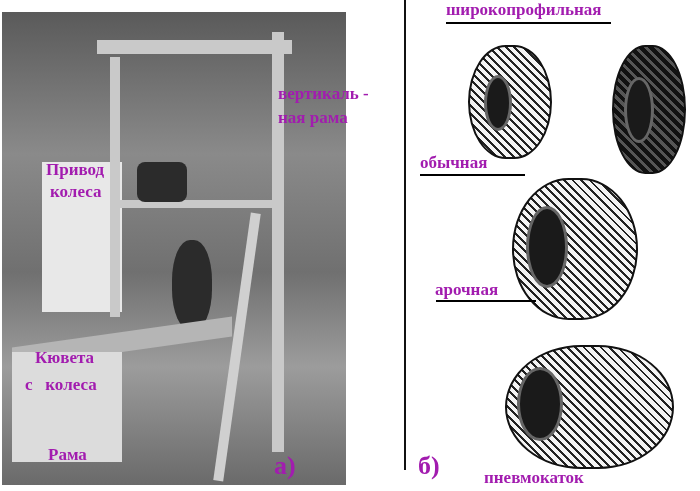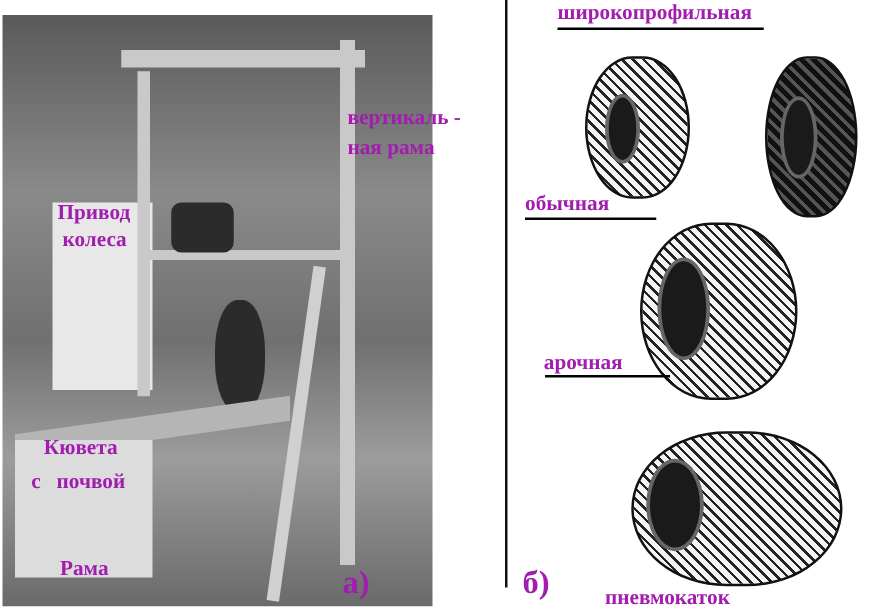--- a/index.html
+++ b/index.html
@@ -28,21 +28,21 @@
   <div class="beam" style="left:10px;top:320px;width:220px;height:20px;background:#b5b5b5;transform:skewY(-8deg);"></div>
   <div class="beam" style="left:10px;top:340px;width:110px;height:110px;background:#dcdcdc;"></div>
   <div class="beam" style="left:230px;top:200px;width:10px;height:270px;transform:rotate(8deg);background:#d0d0d0;"></div>
 </div>
 
 <div class="label" style="left:278px;top:84px;">вертикаль -</div>
 <div class="label" style="left:278px;top:108px;">ная рама</div>
 <div class="label" style="left:46px;top:160px;">Привод</div>
 <div class="label" style="left:50px;top:182px;">колеса</div>
 <div class="label" style="left:35px;top:348px;">Кювета</div>
-<div class="label" style="left:25px;top:375px;white-space:pre;">с   почвой</div>
+<div class="label" style="left:25px;top:375px;white-space:pre;">с   колеса</div>
 <div class="label" style="left:48px;top:445px;">Рама</div>
 <div class="label" style="left:274px;top:452px;font-size:26px;line-height:28px;">а)</div>
 
 <div class="divider"></div>
 
 <div class="label" style="left:446px;top:0px;">широкопрофильная</div>
 <div class="leader" style="left:446px;top:22px;width:165px;"></div>
 <div class="tire" style="left:612px;top:45px;width:70px;height:125px;background:repeating-linear-gradient(45deg,#111 0 4px,#555 4px 7px);">
   <div class="hole" style="left:10px;top:30px;width:24px;height:60px;"></div>
 </div>

